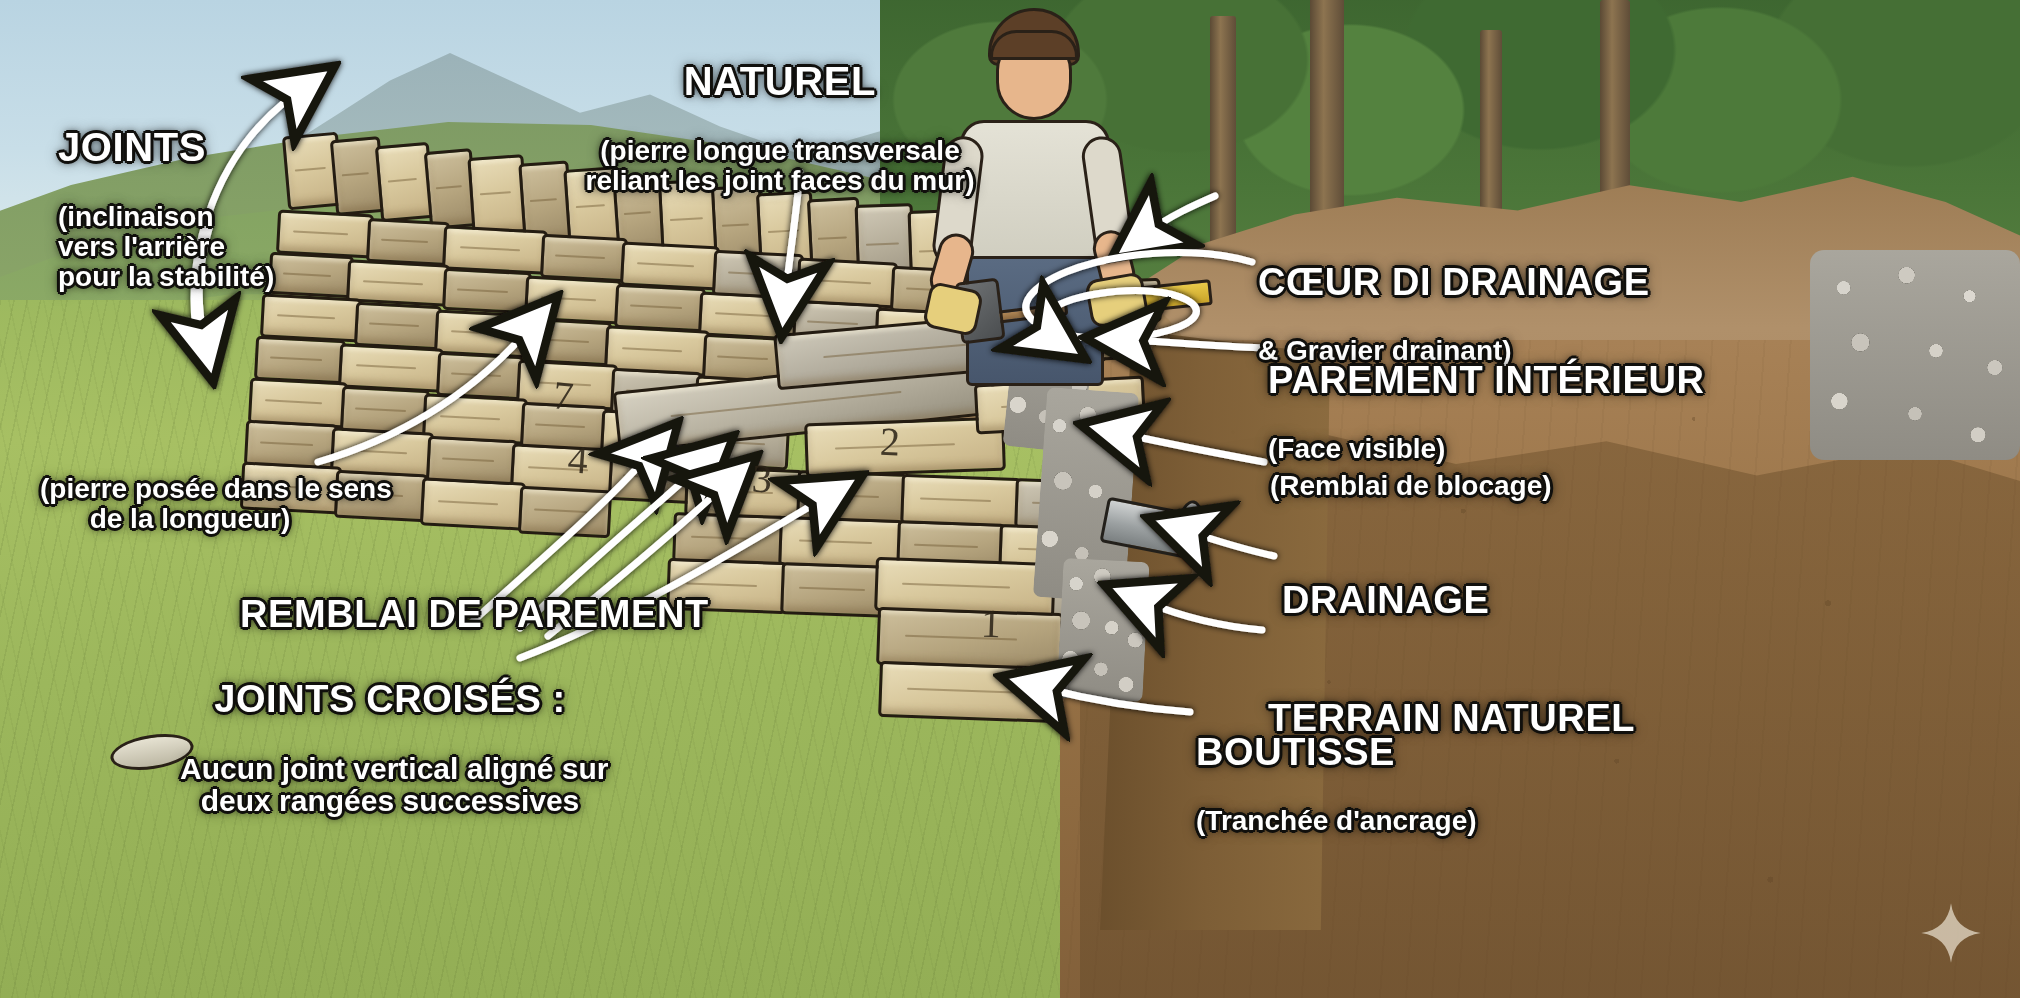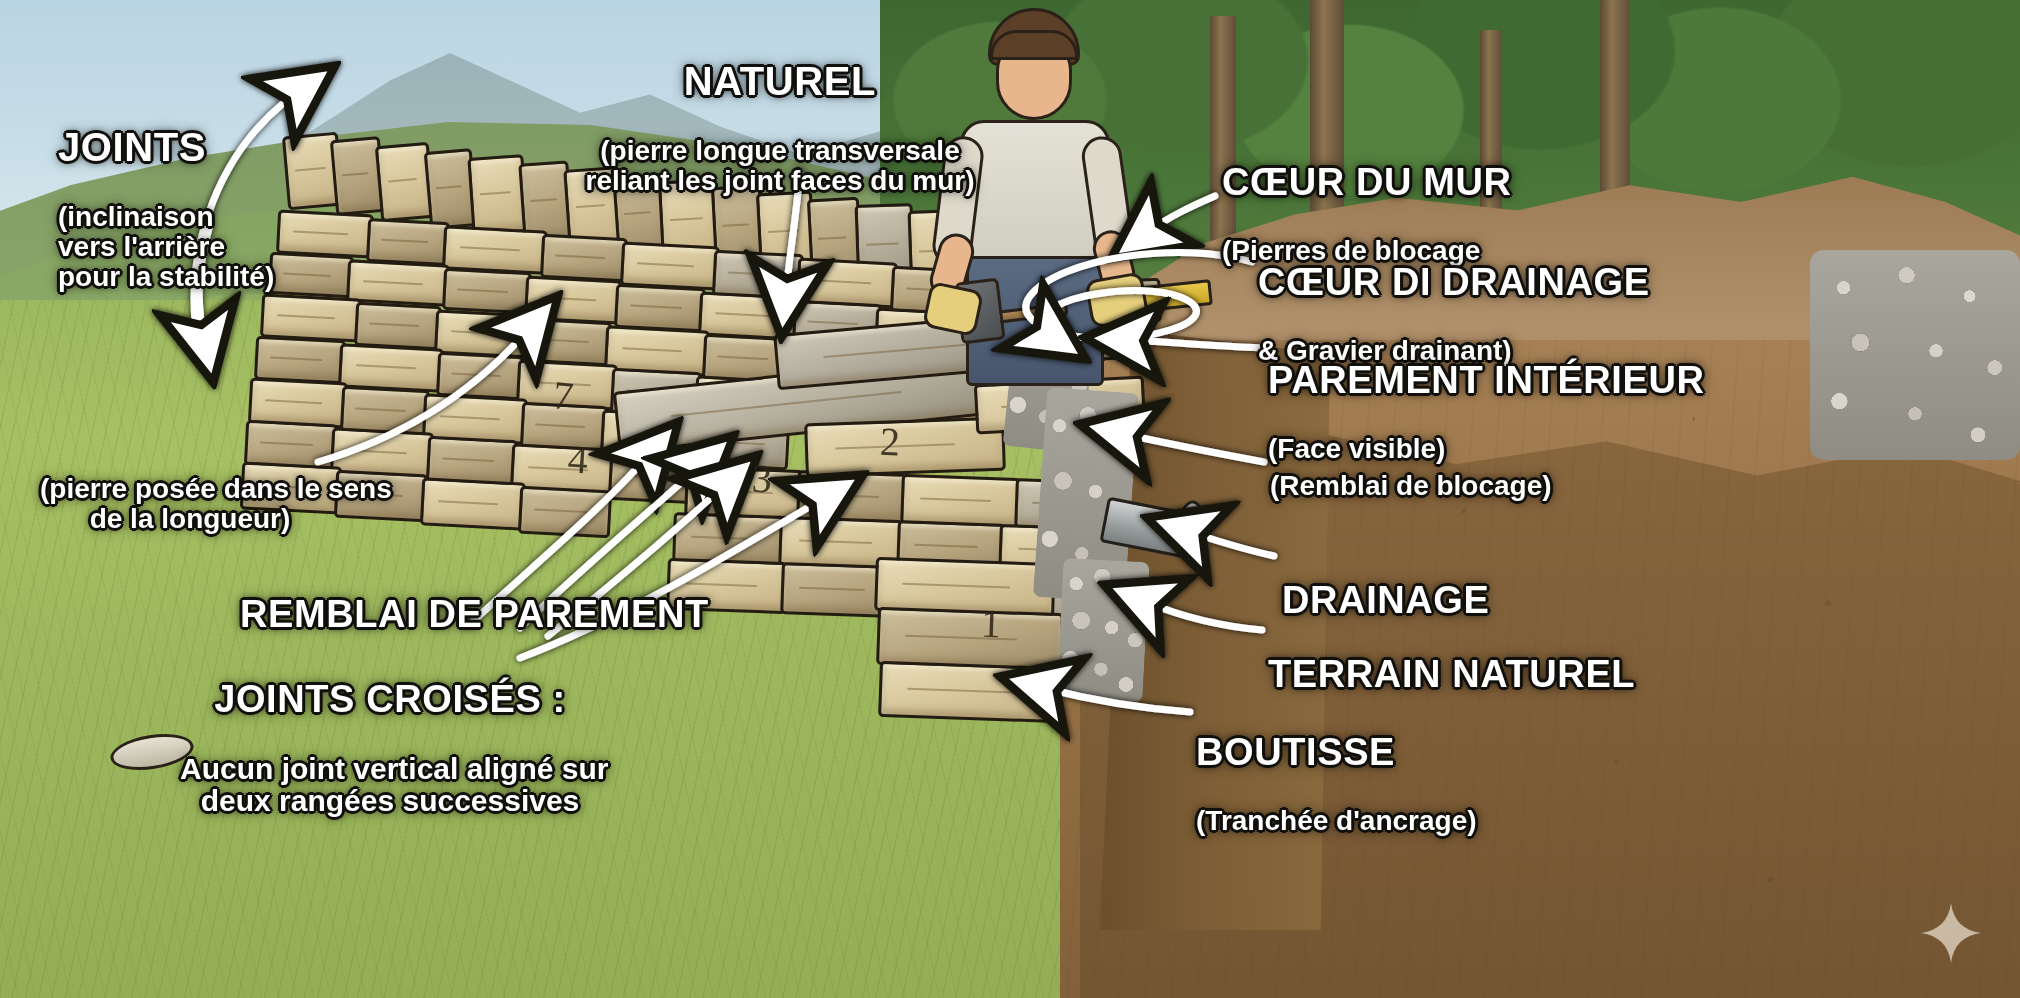--- a/index.html
+++ b/index.html
@@ -374,45 +374,41 @@
 vers l'arrière
 pour la stabilité)</span>
   </div>
 
   <div class="ann a-center" id="ann-boutisse" style="left:570px;top:26px;width:420px;">
     <span class="t" style="font-size:40px;">NATUREL</span>
     <span class="s" style="font-size:28px;">(pierre longue transversale
 reliant les joint faces du mur)</span>
   </div>
 
-  <div class="ann a-left" id="ann-coeur" style="left:1222px;top:128px;">
-    <span class="t" style="font-size:38px;">CŒUR DU MUR</span>
-    <span class="s" style="font-size:28px;">(Pierres de blocage</span>
-  </div>
 
   <div class="ann a-left" id="ann-drain-core" style="left:1258px;top:228px;">
     <span class="t" style="font-size:38px;">CŒUR DI DRAINAGE</span>
     <span class="s" style="font-size:28px;">&amp; Gravier drainant)</span>
   </div>
 
   <div class="ann a-left" id="ann-parement-int" style="left:1268px;top:326px;">
     <span class="t" style="font-size:38px;">PAREMENT INTÉRIEUR</span>
     <span class="s" style="font-size:28px;">(Face visible)</span>
   </div>
 
   <div class="ann a-left" id="ann-remblai" style="left:1270px;top:437px;">
     <span class="s" style="font-size:28px;">(Remblai de blocage)</span>
   </div>
 
   <div class="ann a-left" id="ann-drainage" style="left:1282px;top:546px;">
     <span class="t" style="font-size:38px;">DRAINAGE</span>
   </div>
 
   <div class="ann a-left" id="ann-terrain" style="left:1268px;top:620px;">
-    <span class="t" style="font-size:38px;">TERRAIN NATUREL</span>
+    <span class="t" style="font-size:38px;margin-top:44px;">TERRAIN NATUREL</span>
   </div>
 
   <div class="ann a-left" id="ann-fondation" style="left:1196px;top:698px;">
     <span class="t" style="font-size:38px;">BOUTISSE</span>
     <span class="s" style="font-size:28px;">(Tranchée d'ancrage)</span>
   </div>
 
   <div class="ann a-center" id="ann-panneresse" style="left:40px;top:440px;width:300px;">
     <span class="s" style="font-size:28px;">(pierre posée dans le sens
 de la longueur)</span>

